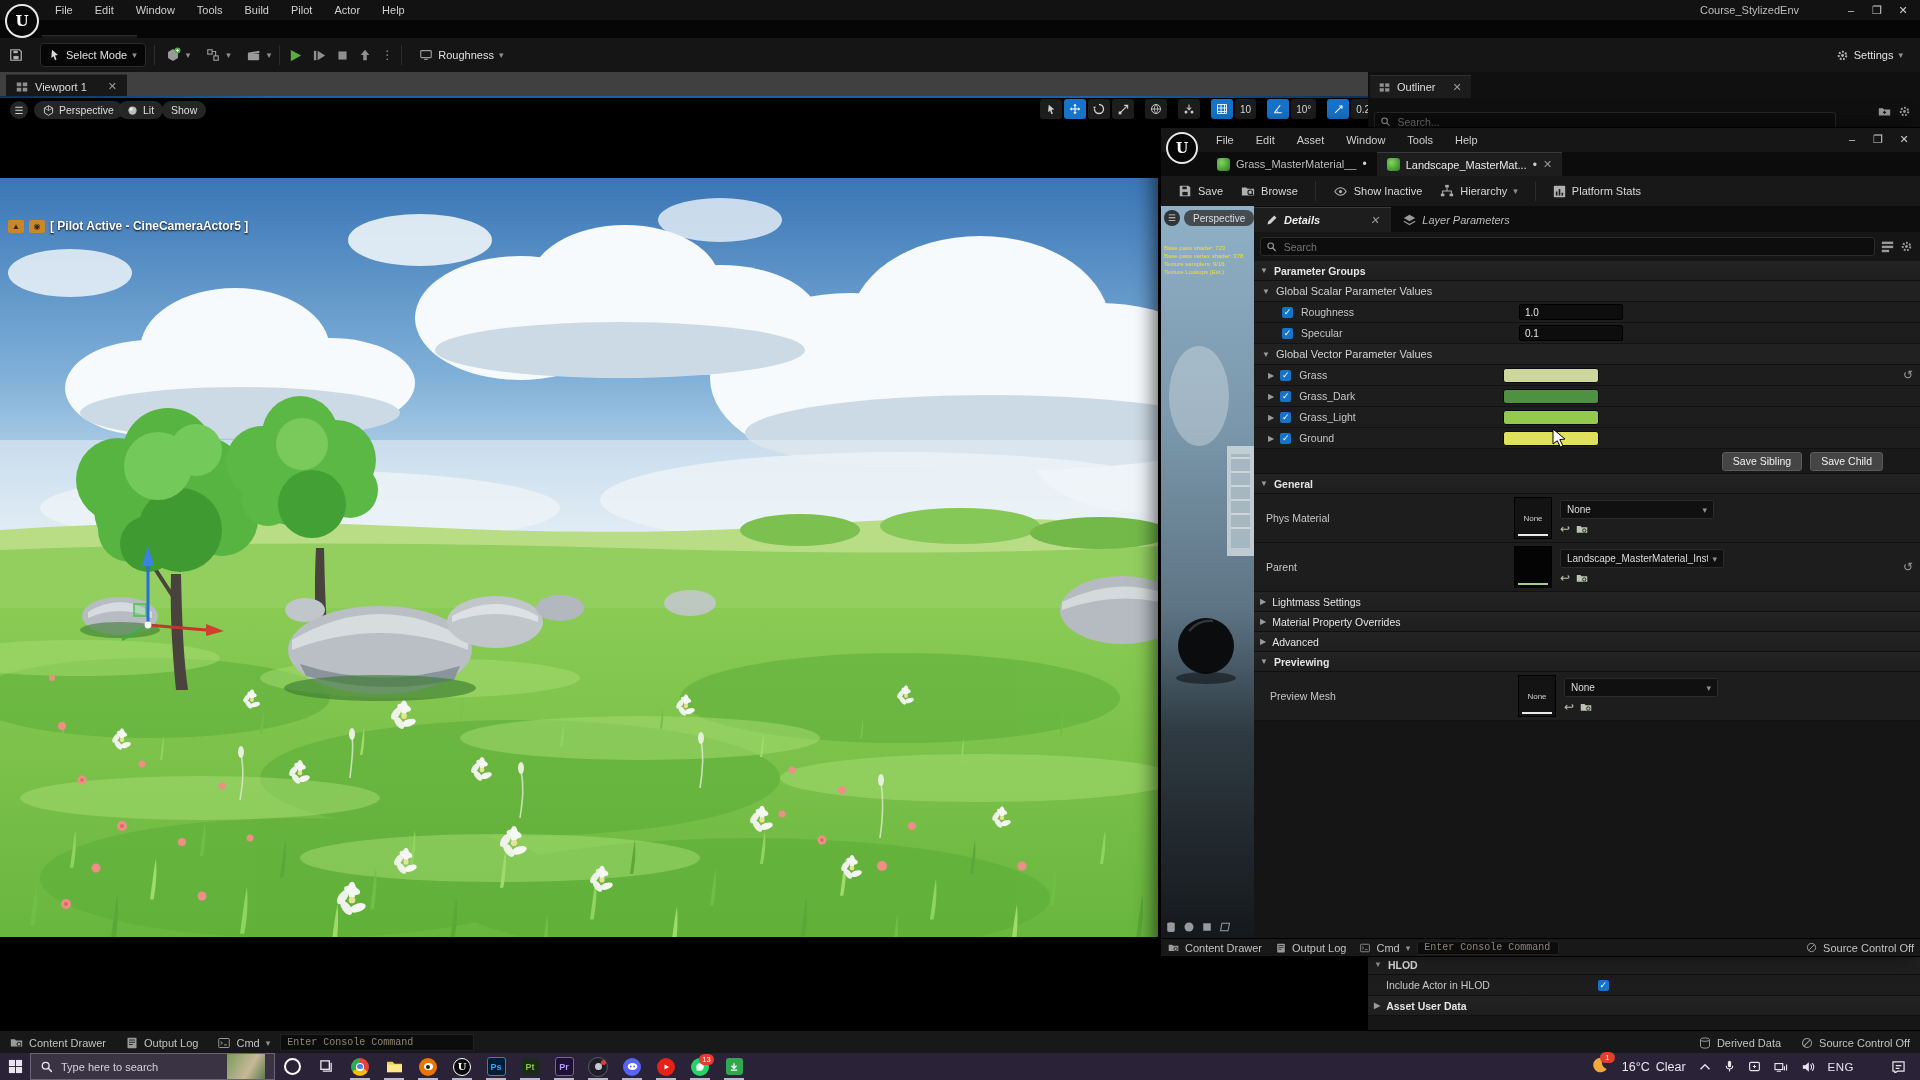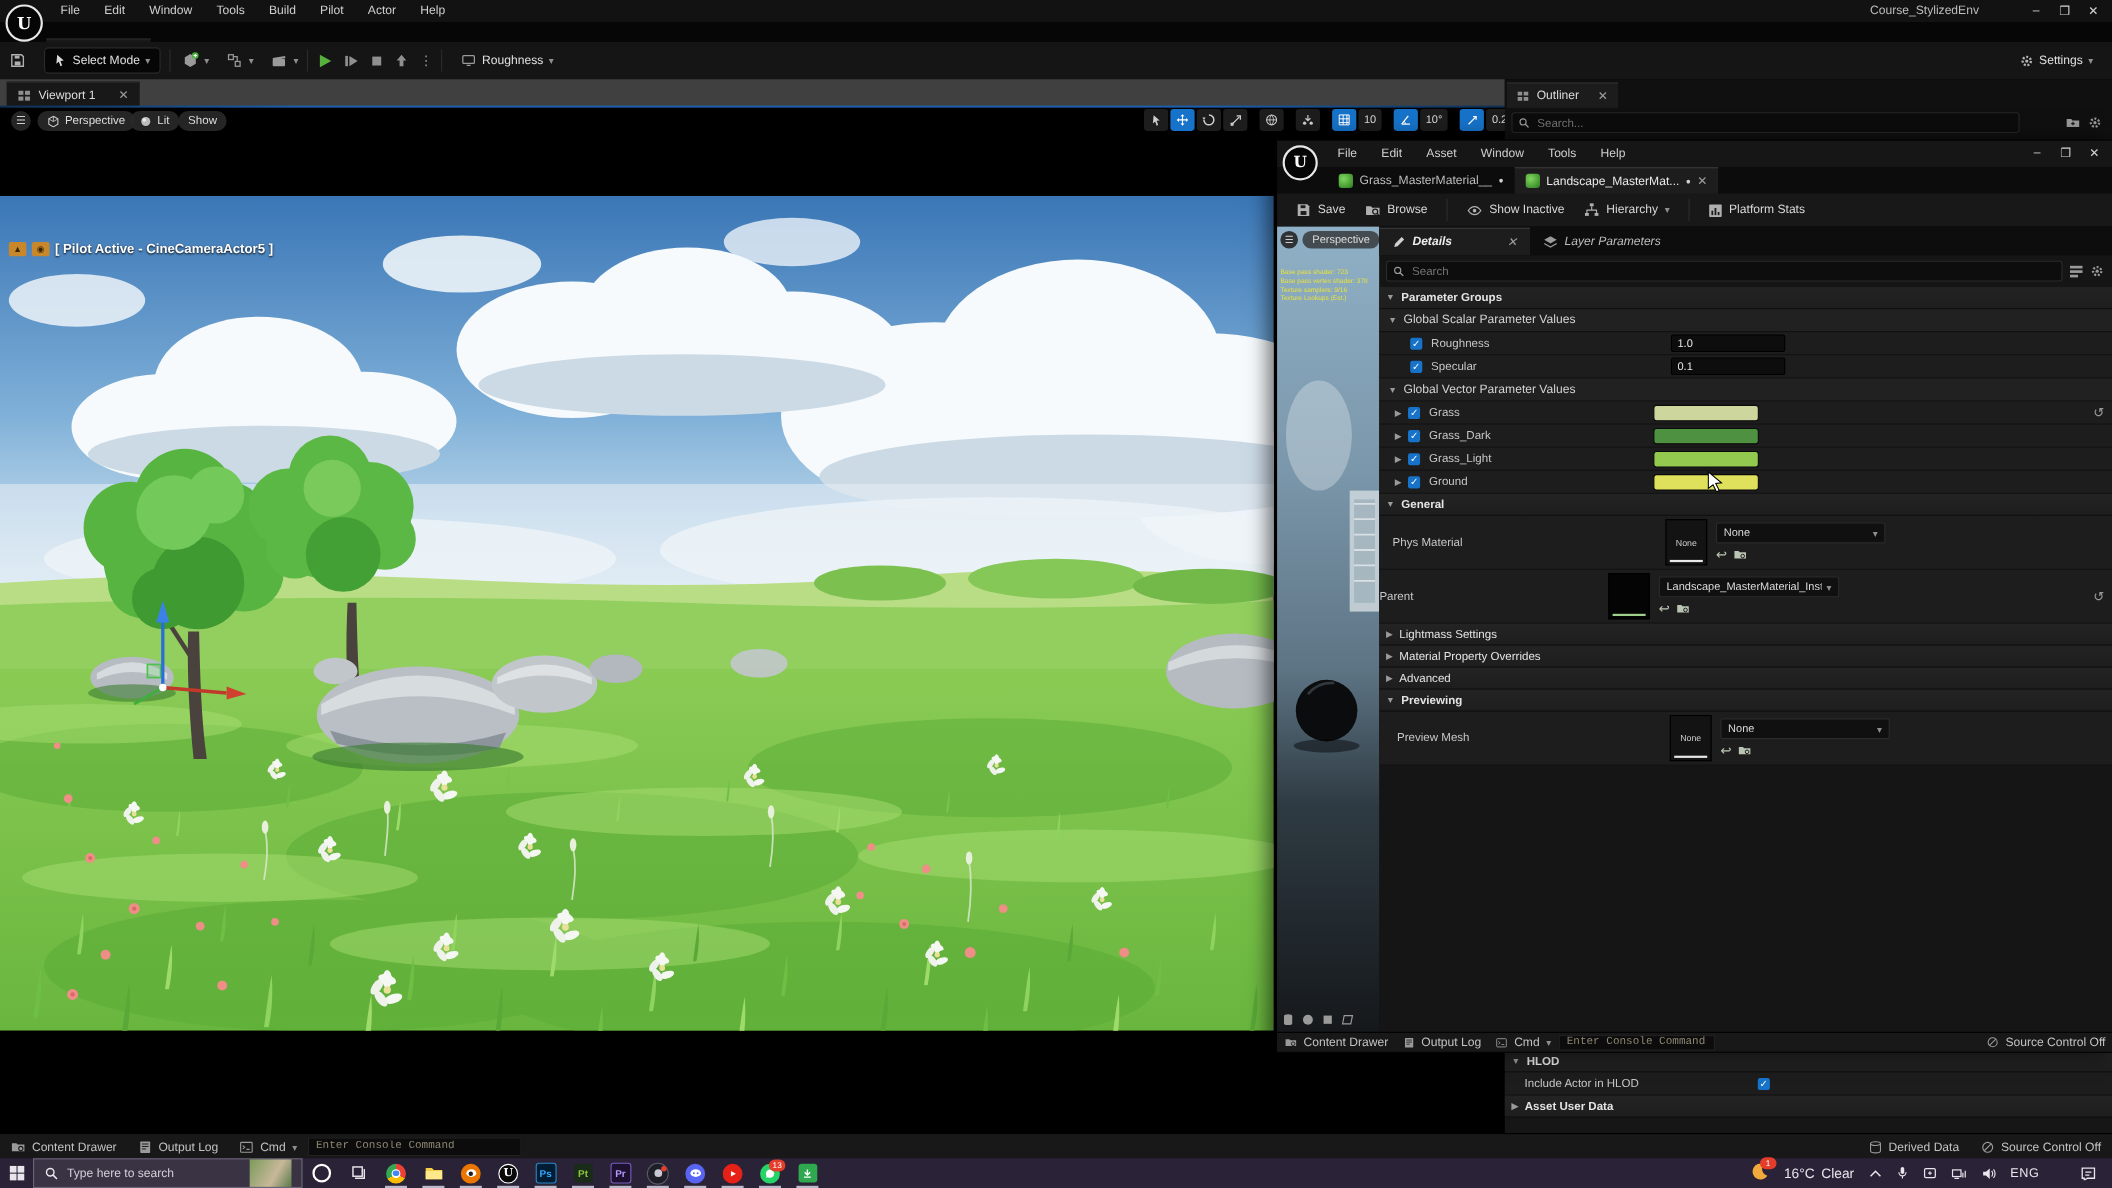--- a/index.html
+++ b/index.html
@@ -41,21 +41,21 @@
   .ttb .seg{width:22px;height:20px;background:#1d1d1d;border-radius:3px;display:flex;align-items:center;justify-content:center;color:#b5b5b5;}
   .ttb .seg.on{background:#1673c9;color:#fff;}
   .ttb .lab{height:20px;background:#1d1d1d;border-radius:3px;display:flex;align-items:center;padding:0 5px;color:#d8d8d8;font-size:10px;}
   .ttb .gap{width:7px;}
   .pilot{position:absolute;left:8px;top:121px;display:flex;align-items:center;gap:5px;}
   .pilot .chip{width:16px;height:13px;border-radius:2px;background:#c8872b;display:flex;align-items:center;justify-content:center;font-size:8px;color:#3a2505;}
   .pilot .ptxt{color:#fff;font-weight:bold;font-size:12px;text-shadow:0 1px 2px #000;}
   
   .right-pane{left:1368px;top:72px;width:552px;height:55px;background:#101010;}
   .outl-tab{position:absolute;left:2px;top:3px;height:22px;background:#1c1c1c;display:flex;align-items:center;gap:7px;padding:0 9px;color:#dcdcdc;border-top:1px solid #2f2f2f;}
-  .outl-search{position:absolute;left:6px;top:30px;width:450px;height:17px;background:#0c0c0c;border:1px solid #272727;border-radius:3px;display:flex;align-items:center;gap:5px;padding:0 5px;}
+  .outl-search{position:absolute;left:6px;top:40px;width:450px;height:17px;background:#0c0c0c;border:1px solid #272727;border-radius:3px;display:flex;align-items:center;gap:5px;padding:0 5px;}
   .outl-search input{background:transparent;border:0;outline:0;color:#8a8a8a;font-size:10.5px;width:100%;font-family:inherit;}
   
   .hlod-strip{left:1368px;top:955px;width:552px;height:75px;background:#161616;}
   .sec-head{height:19px;display:flex;align-items:center;gap:6px;padding:0 6px;background:linear-gradient(#232323,#1e1e1e);border-bottom:1px solid #101010;color:#e4e4e4;font-weight:bold;font-size:10.5px;}
   .sec-arrow{color:#9a9a9a;font-size:8px;}
   .prop-row{height:20px;display:flex;align-items:center;background:#1d1d1d;border-bottom:1px solid #121212;color:#c6c6c6;font-size:10.5px;}
   .checkbox{width:11px;height:11px;border-radius:2px;background:#1673c9;display:flex;align-items:center;justify-content:center;color:#fff;font-size:9px;line-height:1;}
   
   .statusbar{background:#181818;border-top:1px solid #000;display:flex;align-items:center;color:#c2c2c2;font-size:11px;}
   .sb-item{display:flex;align-items:center;gap:6px;padding:0 10px;height:100%;}
@@ -843,20 +843,24 @@
         <div class="checkbox" style="margin-left:6px;">✓</div>
         <span style="margin-left:8px;width:204px;">Grass_Light</span>
         <div class="swatch" style="background: rgb(148, 201, 80);"></div>
       </div>
       <div class="prop-row">
         <span class="sec-arrow" style="margin-left:14px;">▶</span>
         <div class="checkbox" style="margin-left:6px;">✓</div>
         <span style="margin-left:8px;width:204px;">Ground</span>
         <div class="swatch" style="background: rgb(223, 224, 92);"></div>
       </div>
+      <div class="row" style="height:24px;background:#191919;border-bottom:1px solid #101010;justify-content:flex-end;gap:8px;padding-right:38px;">
+        <div class="btn">Save Sibling</div>
+        <div class="btn">Save Child</div>
+      </div>
 
       <div class="sec-head">
         <span class="sec-arrow">▼</span>
           <span>General</span>
       </div>
       <div class="prop-row" style="height:48px;">
         <span style="margin-left:12px;width:248px;">Phys Material</span>
         <div class="thumb">
           <span>None</span>
             <div class="under"></div>
@@ -869,21 +873,21 @@
           <div class="row" style="margin-top:3px;">
             <span class="mini-ic">↩</span>
             <svg width="12" height="12" viewBox="0 0 16 16">
                 <path d="M1 4h5l1.5 1.5H15V13H1z" fill="#b9c4b2"></path>
                 <circle cx="11" cy="10" r="2.2" fill="none" stroke="#1b1b1b" stroke-width="1.2"></circle>
               </svg>
           </div>
         </div>
       </div>
       <div class="prop-row" style="height:48px;">
-        <span style="width:208px;">Parent</span>
+        <span style="margin-left:12px;width:248px;">Parent</span>
         <div class="thumb" style="background:#040404;">
           <div class="under" style="background:#9fd08a;"></div>
         </div>
         <div style="margin-left:8px;">
           <div class="dd-box" style="width:150px;">
             <span class="grow" style="overflow:hidden;white-space:nowrap;">Landscape_MasterMaterial_Inst</span>
             <span class="chev">▾</span>
           </div>
           <div class="row" style="margin-top:3px;">
             <span class="mini-ic">↩</span>

